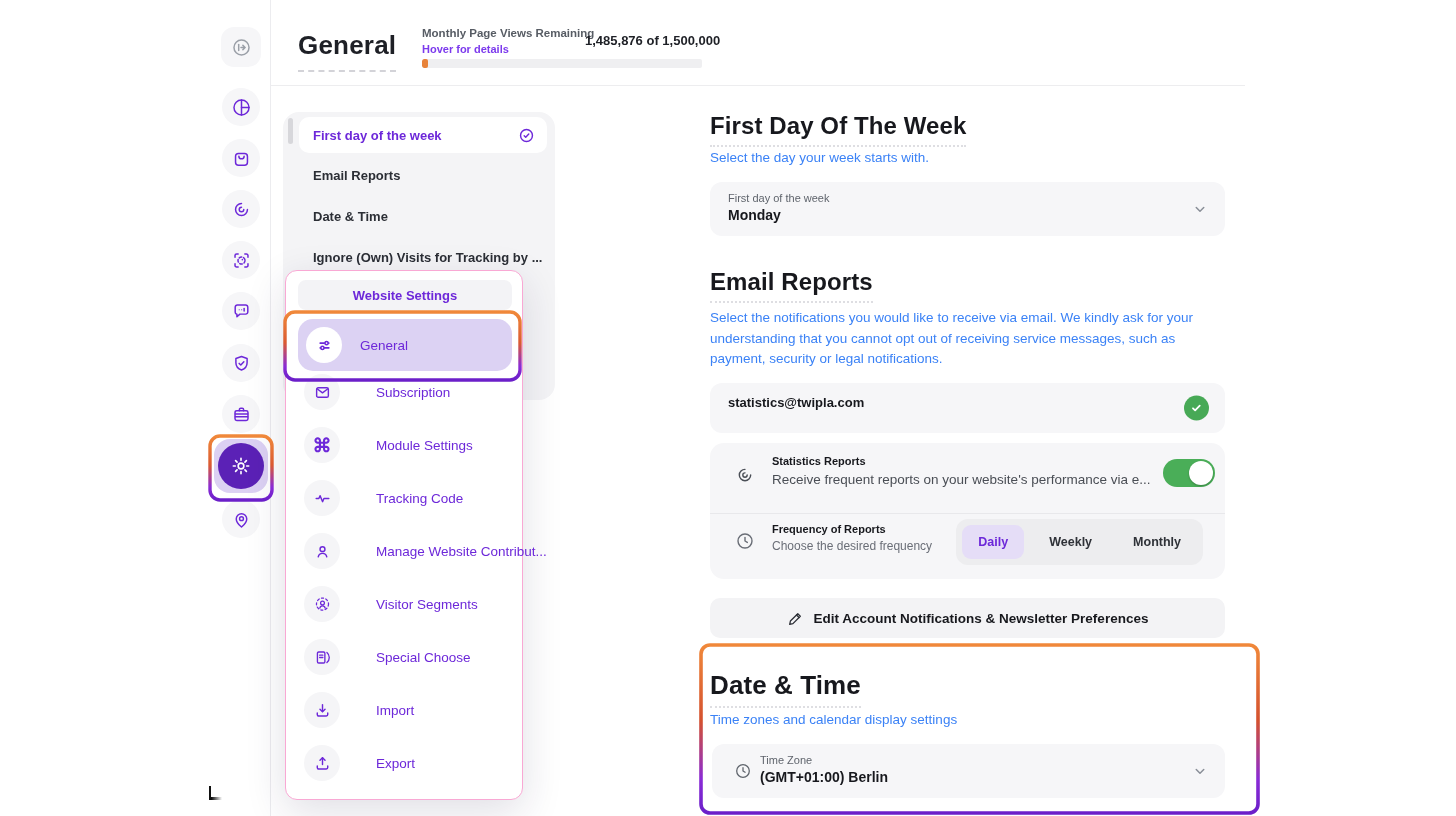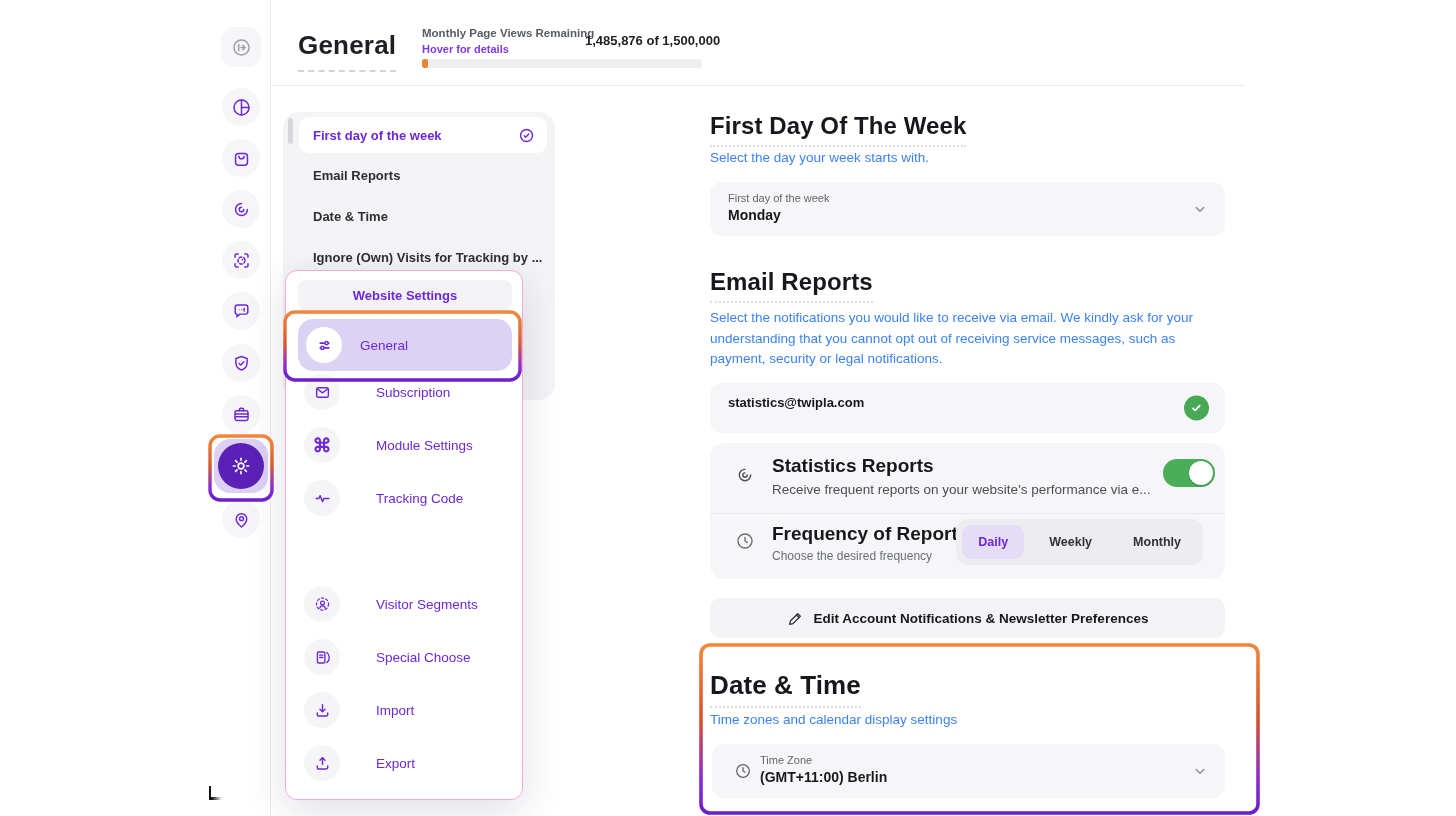--- a/index.html
+++ b/index.html
@@ -51,21 +51,21 @@
   .field .flabel { font-size:11px; color:#5F646C; }
   .field .fvalue { font-size:14px; font-weight:700; color:#17181D; margin-top:3px; }
   .chev { position:absolute; right:16px; top:50%; transform:translateY(-50%); width:18px; height:18px; color:#8A8F98; }
   .req { color:#E04B3B; font-weight:700; margin-left:5px; font-size:11px; }
   .okcircle { position:absolute; right:16px; top:50%; transform:translateY(-50%); width:25px; height:25px; border-radius:50%; background:#47A956; display:flex; align-items:center; justify-content:center; color:#fff; }
   .okcircle svg { width:13px; height:13px; }
 
   .card { position:absolute; left:0; width:515px; background:#F6F6F8; border-radius:14px; }
   .card-divider { position:absolute; left:0; right:0; top:70px; height:1px; background:#E8E8EB; }
   .row-icon { position:absolute; left:25px; width:20px; height:20px; color:#4A4E56; }
-  .row-title { font-size:19px; font-weight:700; color:#17181D; }
+  .row-title { font-size:11px; font-weight:700; color:#17181D; }
   .row-sub { font-size:13.5px; color:#4A4E55; margin-top:5px; }
   .row-sub2 { font-size:12px; color:#6A6E77; margin-top:4px; }
   .toggle { position:absolute; right:10px; top:16px; width:52px; height:28px; border-radius:14px; background:#4AAE58; cursor:pointer; }
   .knob { position:absolute; right:2px; top:2px; width:24px; height:24px; border-radius:50%; background:#fff; box-shadow:0 1px 2px rgba(0,0,0,.25); }
   .seg { position:absolute; right:22px; top:76px; height:46px; background:#EDEDEF; border-radius:12px; display:flex; align-items:center; padding:6px;gap:9px; }
   .seg-opt { height:34px; padding:0 16px; display:flex; align-items:center; font-size:12.5px; font-weight:600; color:#2F3238; border-radius:9px; cursor:pointer; }
   .seg-opt.sel { background:#E5DDF7; color:#6D28D9; font-weight:700; }
 
   .edit-btn { position:absolute; left:0; width:515px; height:40px; background:#F3F3F5; border-radius:10px; display:flex; align-items:center; justify-content:center; gap:10px; font-size:13.5px; font-weight:700; color:#17181D; cursor:pointer; }
   .edit-btn svg { width:17px; height:17px; color:#2B2E35; }
@@ -220,20 +220,29 @@
 
     <div class="menu-item" style="top:209px">
       <span class="ic">
           <svg viewBox="0 0 24 24" fill="none" stroke="currentColor" stroke-width="1.8" stroke-linecap="round" stroke-linejoin="round">
             <path d="M4 12h3.4l1.5-3.6 3.2 7.6 1.7-4H20"></path>
           </svg>
         </span>
       <span class="menu-label">Tracking Code</span>
     </div>
 
+    <div class="menu-item" style="top:262px">
+      <span class="ic">
+          <svg viewBox="0 0 24 24" fill="none" stroke="currentColor" stroke-width="1.8" stroke-linecap="round" stroke-linejoin="round">
+            <circle cx="12" cy="9" r="3.1"></circle>
+            <path d="M6.6 18.8c.6-2.9 2.8-4.4 5.4-4.4s4.8 1.5 5.4 4.4"></path>
+          </svg>
+        </span>
+      <span class="menu-label">Manage Website Contribut...</span>
+    </div>
 
     <div class="menu-item" style="top:315px">
       <span class="ic">
           <svg viewBox="0 0 24 24" fill="none" stroke="currentColor" stroke-width="1.6" stroke-linecap="round" stroke-linejoin="round">
             <circle cx="12" cy="11.5" r="7.6" stroke-dasharray="2.6 3"></circle>
             <circle cx="12" cy="10" r="2.4"></circle>
             <path d="M8.6 16.6c.4-1.9 1.8-2.9 3.4-2.9s3 1 3.4 2.9"></path>
           </svg>
         </span>
       <span class="menu-label">Visitor Segments</span>
@@ -345,21 +354,21 @@
       <span class="h1" style="font-size:26px">Date &amp; Time</span>
     </div>
     <div class="desc" style="position:absolute; top:612px;">Time zones and calendar display settings</div>
 
     <div class="field" style="top:644px; left:2px; width:513px; height:54px; padding:10px 18px 10px 48px;">
       <svg class="tz-icon" viewBox="0 0 24 24" fill="none" stroke="currentColor" stroke-width="1.7" stroke-linecap="round" stroke-linejoin="round">
           <circle cx="12" cy="12" r="8.4"></circle>
           <path d="M12 7.6V12l2.8 1.7"></path>
         </svg>
       <div class="flabel">Time Zone</div>
-      <div class="fvalue">(GMT+11:00) Berlin</div>
+      <div class="fvalue">(GMT+01:00) Berlin</div>
       <svg class="chev" viewBox="0 0 24 24" fill="none" stroke="currentColor" stroke-width="2" stroke-linecap="round" stroke-linejoin="round">
           <path d="M7 10l5 5 5-5"></path>
         </svg>
     </div>
   </div>
 
   <svg class="annotation" style="left:208px; top:434px;" width="66" height="68">
     <defs>
         <linearGradient id="annog1" x1="0" y1="0" x2="0" y2="1">
       <stop offset="0" stop-color="#F0883A"></stop>

